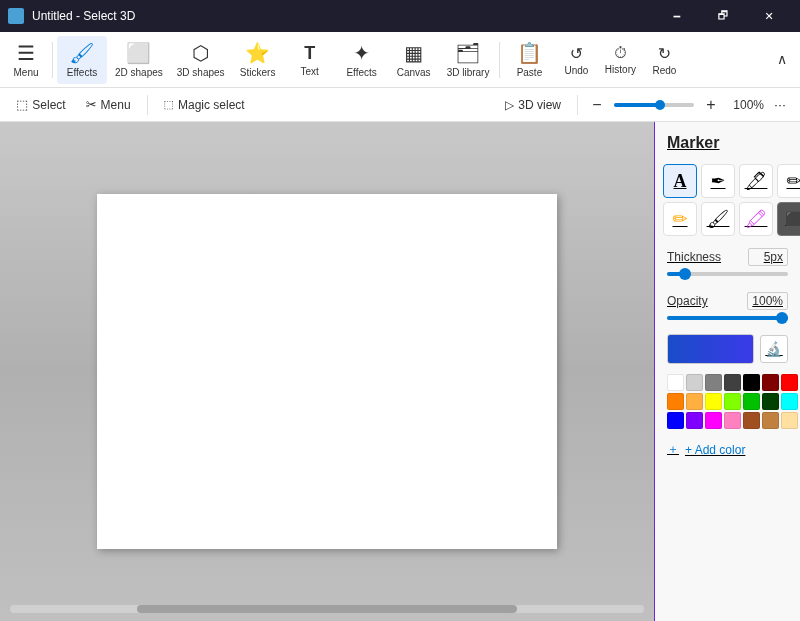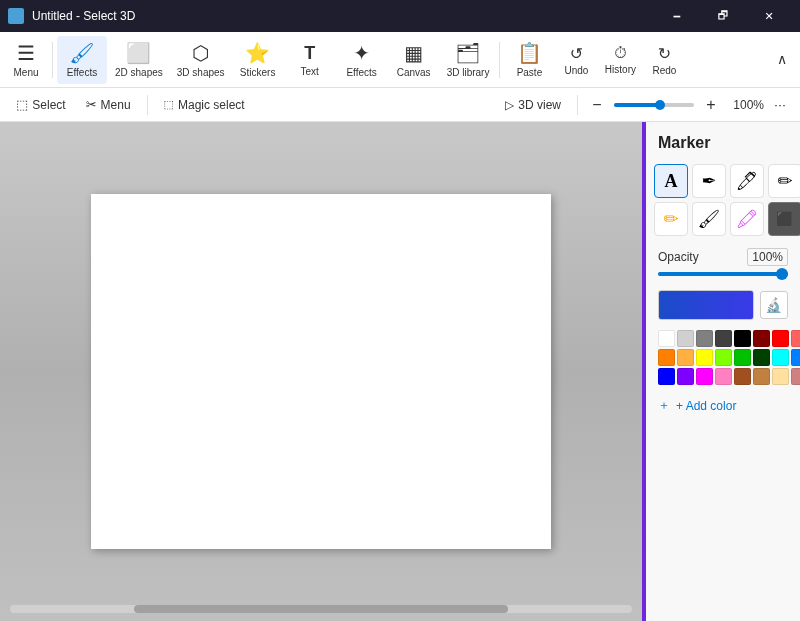--- a/index.html
+++ b/index.html
@@ -129,26 +129,27 @@
       margin: 0 10px;
     }
     .canvas-scrollbar-thumb {
       width: 60%; height: 100%;
       background: #a0a0a0; border-radius: 4px;
       margin-left: 20%;
     }
 
     
     .right-panel {
-      width: 158px;
+      width: 146px;
       background: #f8f8f8;
-      border-left: 4px solid #6d28d9;
+      border-left: 1px solid #6d28d9;
       display: flex;
       flex-direction: column;
       overflow-y: auto;
+      text-decoration: underline;
     }
     .panel-title {
       font-size: 16px;
       font-weight: 600;
       padding: 12px 12px 8px 12px;
       color: #222;
     }
 
     
     .brush-grid {
@@ -365,20 +366,30 @@
       <div class="brush-item" style="font-size:18px;">✒</div>
       <div class="brush-item" style="font-size:18px;">🖊</div>
       <div class="brush-item" style="font-size:18px;">✏</div>
 
       <div class="brush-item" style="font-size:18px; color:#ffa500;">✏</div>
       <div class="brush-item" style="font-size:18px;">🖌</div>
       <div class="brush-item" style="font-size:18px; color:#e040fb;">🖍</div>
       <div class="brush-item" style="font-size:14px; background:#555; color:#eee; border-color:#777;">⬛</div>
     </div>
 
+    <div class="panel-section">
+      <div class="panel-row">
+        <span class="panel-label">Thickness</span>
+        <span class="panel-value">5px</span>
+      </div>
+      <div class="slider-track">
+        <div class="slider-fill" style="width:15%;"></div>
+        <div class="slider-thumb" style="left:15%;"></div>
+      </div>
+    </div>
 
     <div class="panel-section">
       <div class="panel-row">
         <span class="panel-label">Opacity</span>
         <span class="panel-value">100%</span>
       </div>
       <div class="slider-track">
         <div class="slider-fill" style="width:100%;"></div>
         <div class="slider-thumb" style="left:100%; margin-left:-12px;"></div>
       </div>

